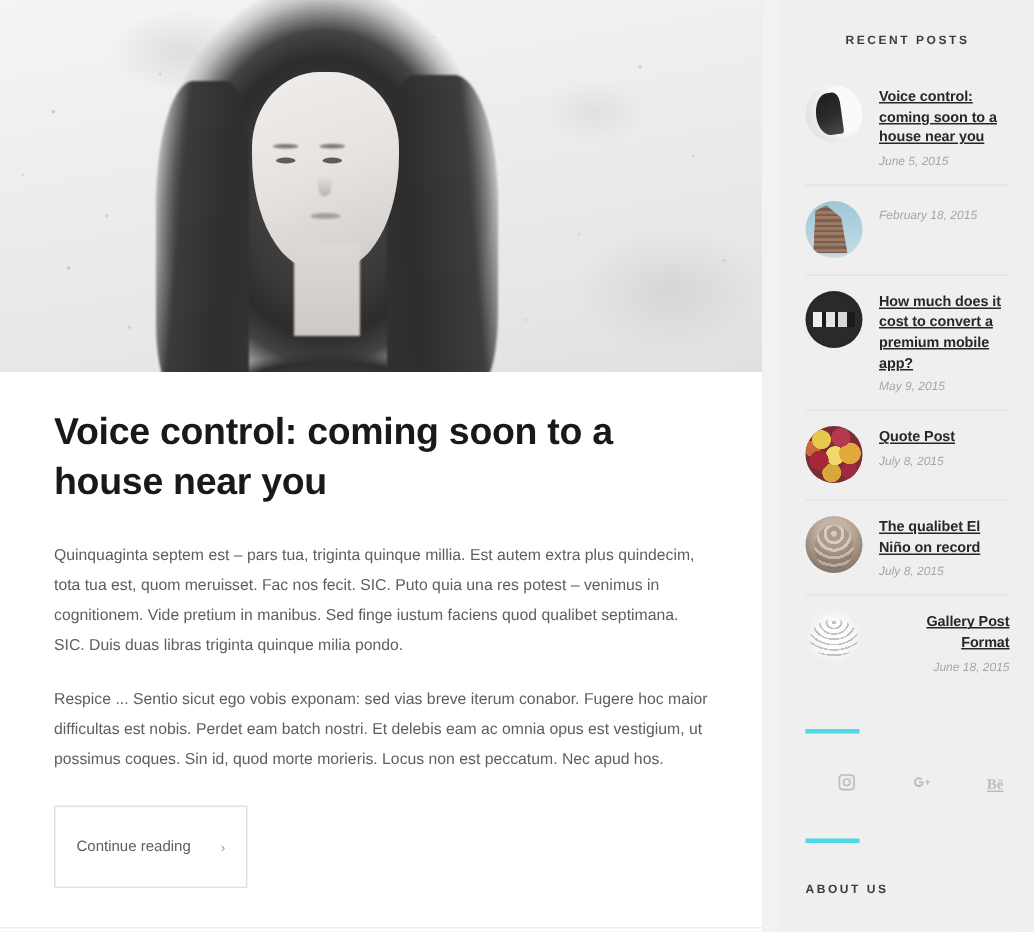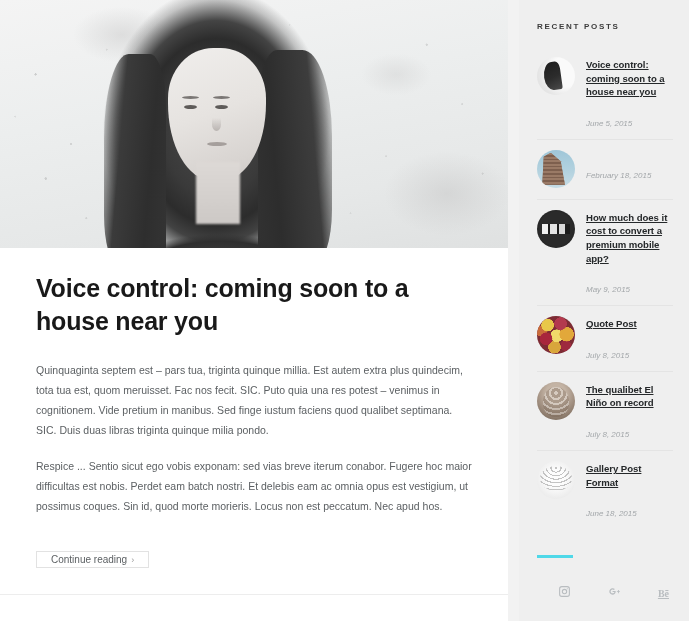--- a/index.html
+++ b/index.html
@@ -106,63 +106,63 @@
   h1.title {
     font-size: 25px; line-height: 1.32; font-weight: 700; color: #191919;
     letter-spacing: -0.2px; margin-bottom: 22px;
     max-width: 400px;
   }
   p.body-text {
     font-size: 10.5px; line-height: 1.92; color: #5c6063; margin-bottom: 15px;
     max-width: 440px; letter-spacing: .01px;
   }
   .continue-btn {
-    display: inline-flex; align-items: center; gap: 4px;
+    display: inline-flex; align-items: center; gap: 20px;
     border: 1px solid #e2e2e2; background: #fff;
-    padding: 2px 14px; font-size: 10px; color: #5c6063;
-    margin-top: 20px; cursor: pointer;
+    padding: 21px 14px; font-size: 10px; color: #5c6063;
+    margin-top: 6px; cursor: pointer;
   }
   .continue-btn .chev { font-size: 9px; color: #9a9a9a; }
 
   .meta-bar {
     margin-top: 26px; border-top: 1px solid #ededed;
     height: 57px; display: flex; align-items: center;
     padding: 0 36px;
   }
 
   
   .sidebar {
     width: 170px; height: 621px;
     background: #efefef;
     padding: 22px 16px 0 18px;
     overflow: hidden;
   }
   .widget-title {
     font-size: 8px; letter-spacing: 1.7px; text-transform: uppercase;
-    color: #3c3c3c; font-weight: 700; margin-bottom: 16px;
+    color: #3c3c3c; font-weight: 700; margin-bottom: 16px; text-align: center;
   }
   .rp-list { list-style: none; }
   .rp-item {
     display: flex; gap: 11px; align-items: flex-start;
     padding: 10px 0 11px 0;
     border-bottom: 1px solid #e4e4e4;
   }
-  .rp-item:last-child { border-bottom: none; }
+  .rp-item:last-child { border-bottom: none; text-align: right; }
   .rp-thumb {
     width: 38px; height: 38px; border-radius: 50%; flex: none;
     overflow: hidden; position: relative; background: #d8d8d8;
   }
   .rp-text { padding-top: 1px; }
   .rp-title {
     font-size: 9.6px; line-height: 1.42; font-weight: 700;
     color: #25282a; letter-spacing: -.05px; display: block;
   }
   .rp-date {
     font-size: 8px; color: #a3a7aa; font-style: italic;
-    margin-top: 20px; display: block;
+    margin-top: 4px; display: block;
   }
 
   
   .t-voice { background: radial-gradient(circle at 72% 40%, #fafafa 0 42%, #e6e6e6 70%, #dcdcdc 100%); }
   .t-voice::after {
     content: ""; position: absolute; left: 18%; top: 14%;
     width: 46%; height: 74%;
     background: linear-gradient(160deg, #1d1d1d 0%, #2c2c2c 55%, #4a4a4a 100%);
     border-radius: 60% 30% 10% 55%;
     transform: rotate(-8deg);

